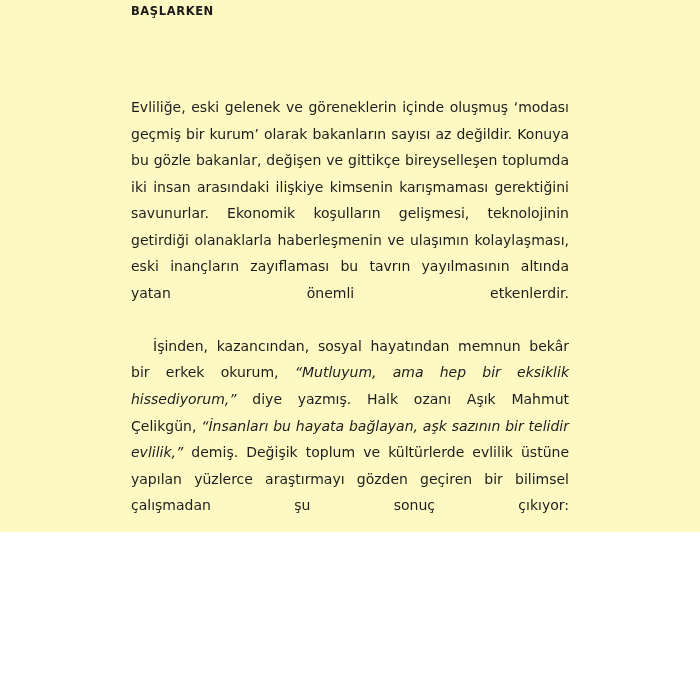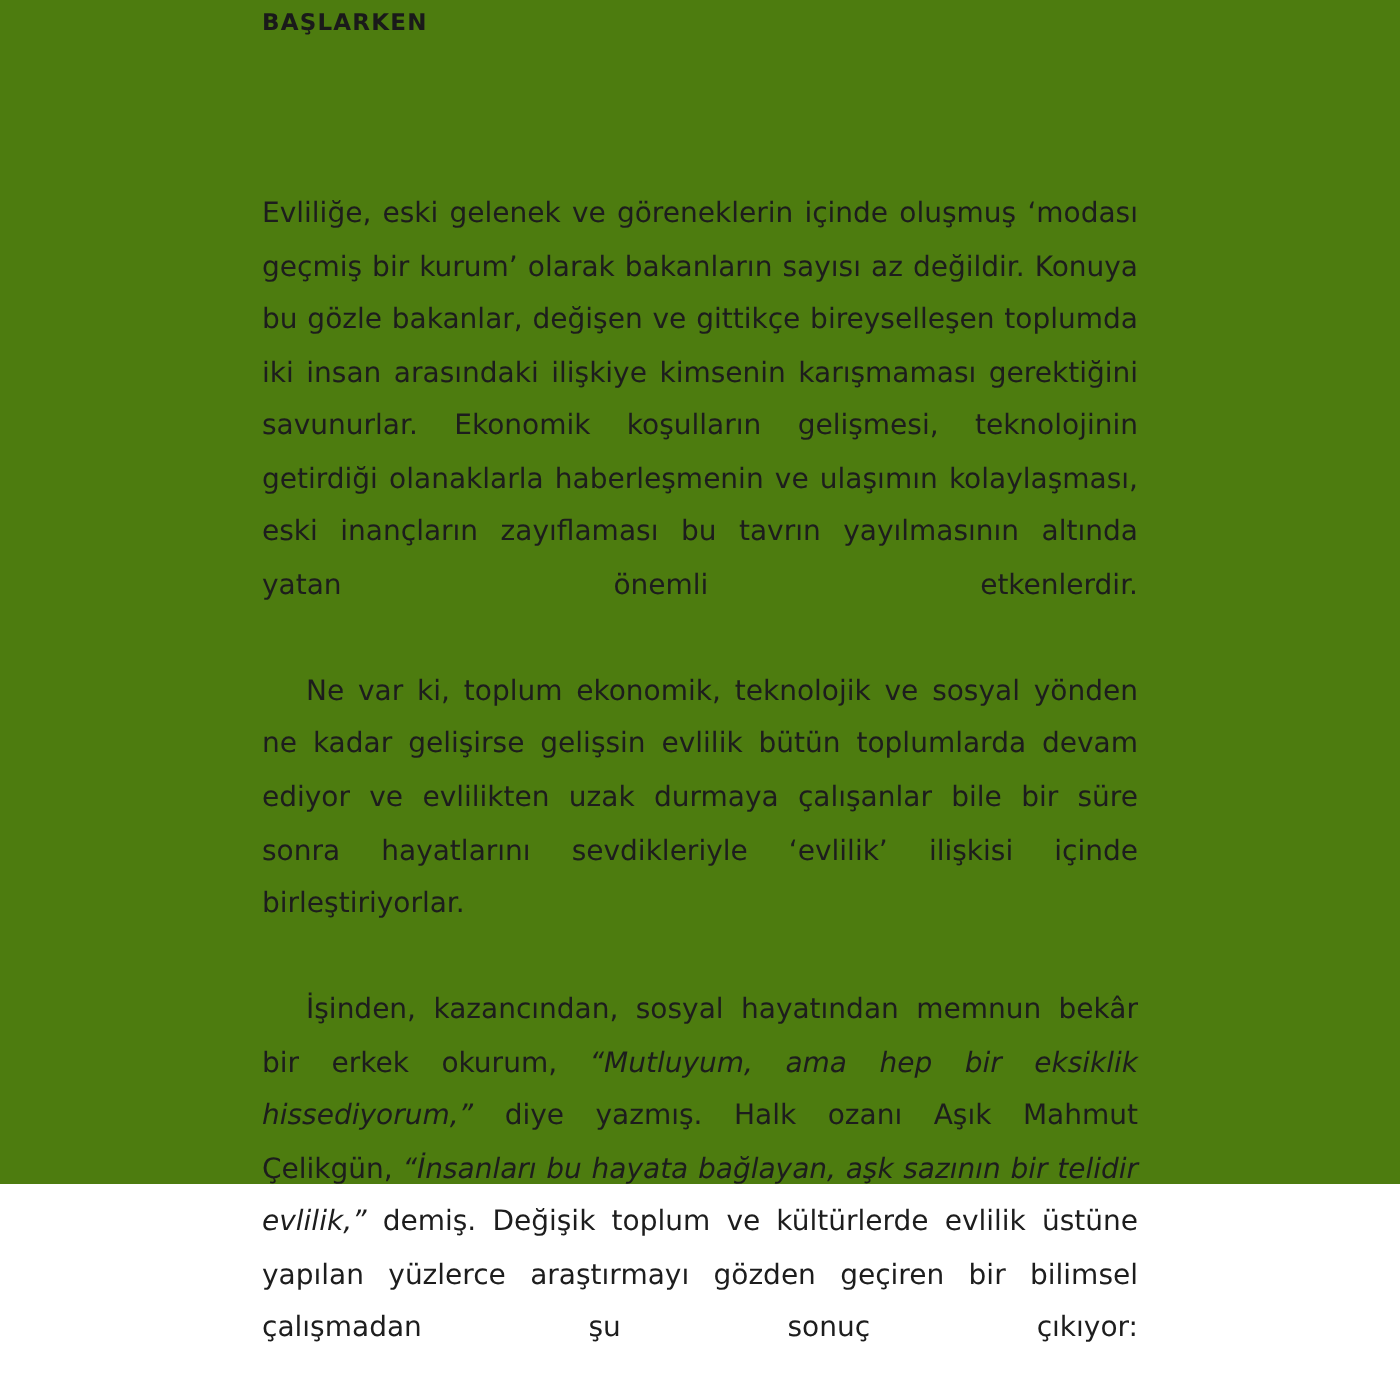--- a/index.html
+++ b/index.html
@@ -10,22 +10,22 @@
   body {
     width: 700px;
     height: 700px;
     overflow: hidden;
     font-family: "DejaVu Sans", sans-serif;
     color: #1d1d1d;
   }
   .page {
     position: relative;
     width: 700px;
-    height: 592px;
-    background: #4d7c0f;
+    height: 532px;
+    background: #fef9c3;
   }
   .running-head {
     position: absolute;
     left: 131px;
     top: 3px;
     font-family: "DejaVu Sans", sans-serif;
     font-size: 11.5px;
     font-weight: bold;
     letter-spacing: 0.6px;
     color: #1a1a1a;
@@ -65,20 +65,19 @@
 <body>
 
 <div class="page">
 
   <div class="running-head">BAŞLARKEN</div>
 
   <div class="textblock">
 
     <p class="para">Evliliğe, eski gelenek ve göreneklerin içinde oluşmuş ‘modası geçmiş bir kurum’ olarak bakanların sayısı az değildir. Konuya bu gözle bakanlar, değişen ve gittikçe bireyselleşen toplumda iki insan arasındaki ilişkiye kimsenin karışmaması gerektiğini savunurlar. Ekonomik koşulların gelişmesi, teknolojinin getirdiği olanaklarla haberleşmenin ve ulaşımın kolaylaşması, eski inançların zayıflaması bu tavrın yayılmasının altında yatan önemli etkenlerdir.</p>
 
-    <p class="para indent">Ne var ki, toplum ekonomik, teknolojik ve sosyal yönden ne kadar gelişirse gelişsin evlilik bütün toplumlarda devam ediyor ve evlilikten uzak durmaya çalışanlar bile bir süre sonra hayatlarını sevdikleriyle ‘evlilik’ ilişkisi içinde birleştiriyorlar.</p>
 
     <p class="para indent">
       <span>İşinden, kazancından, sosyal hayatından memnun bekâr bir erkek okurum, </span><i>“Mutluyum, ama hep bir eksiklik hissediyorum,”</i><span> diye yazmış. Halk ozanı Aşık Mahmut Çelikgün, </span><i>“İnsanları bu hayata bağlayan, aşk sazının bir telidir evlilik,”</i><span> demiş. Değişik toplum ve kültürlerde evlilik üstüne yapılan yüzlerce araştırmayı gözden geçiren bir bilimsel çalışmadan şu sonuç çıkıyor: </span>
     </p>
 
   </div>
 </div>
 
 </body></html>

